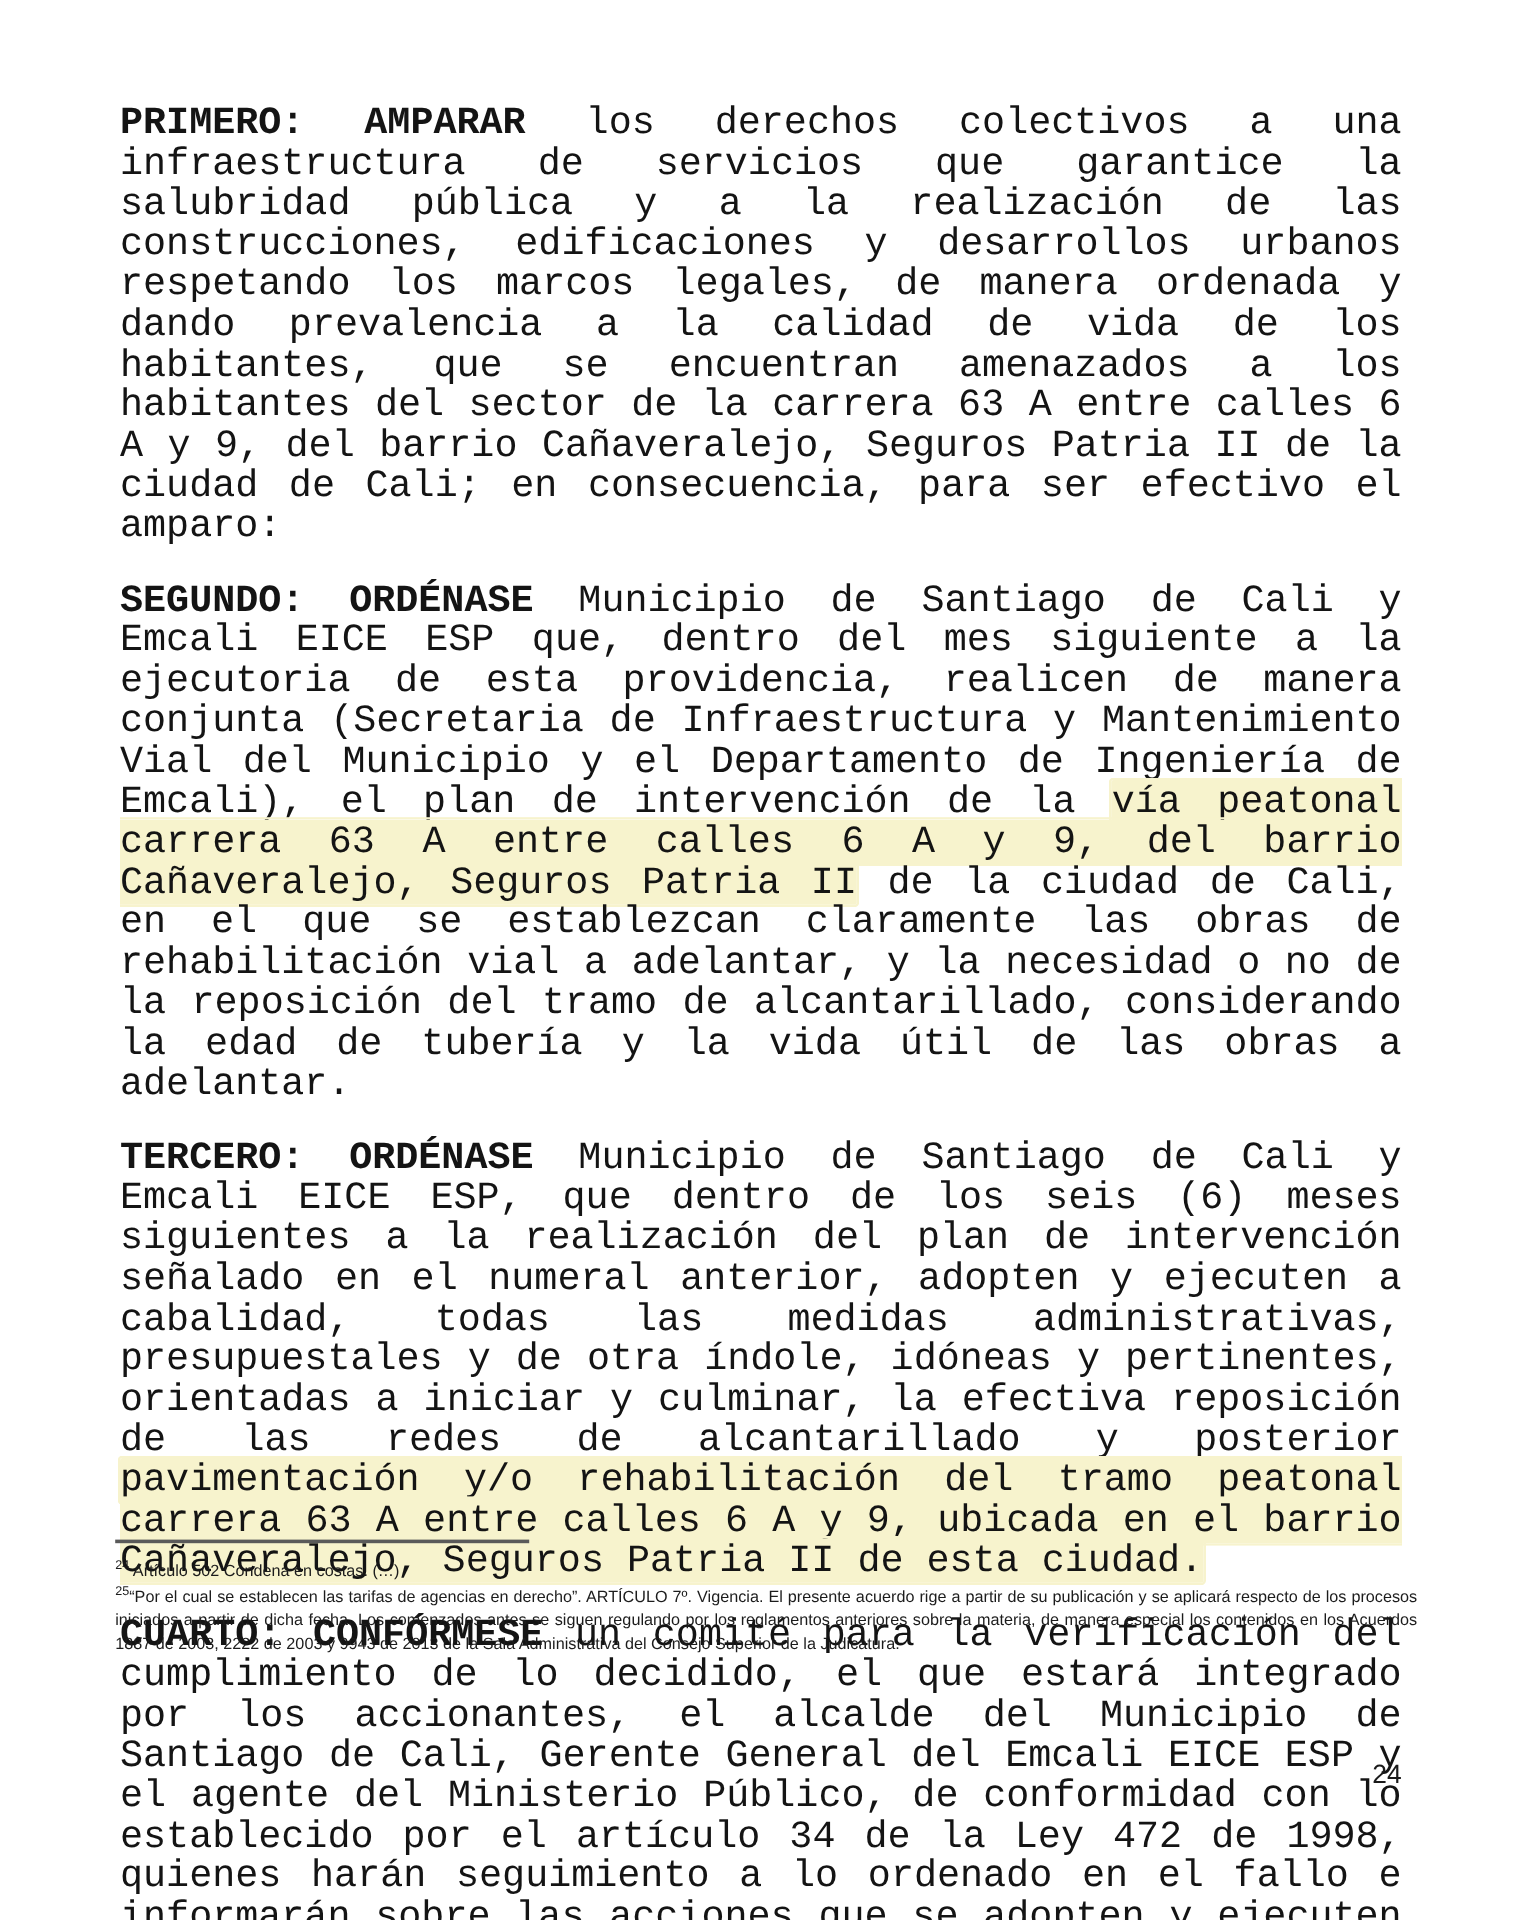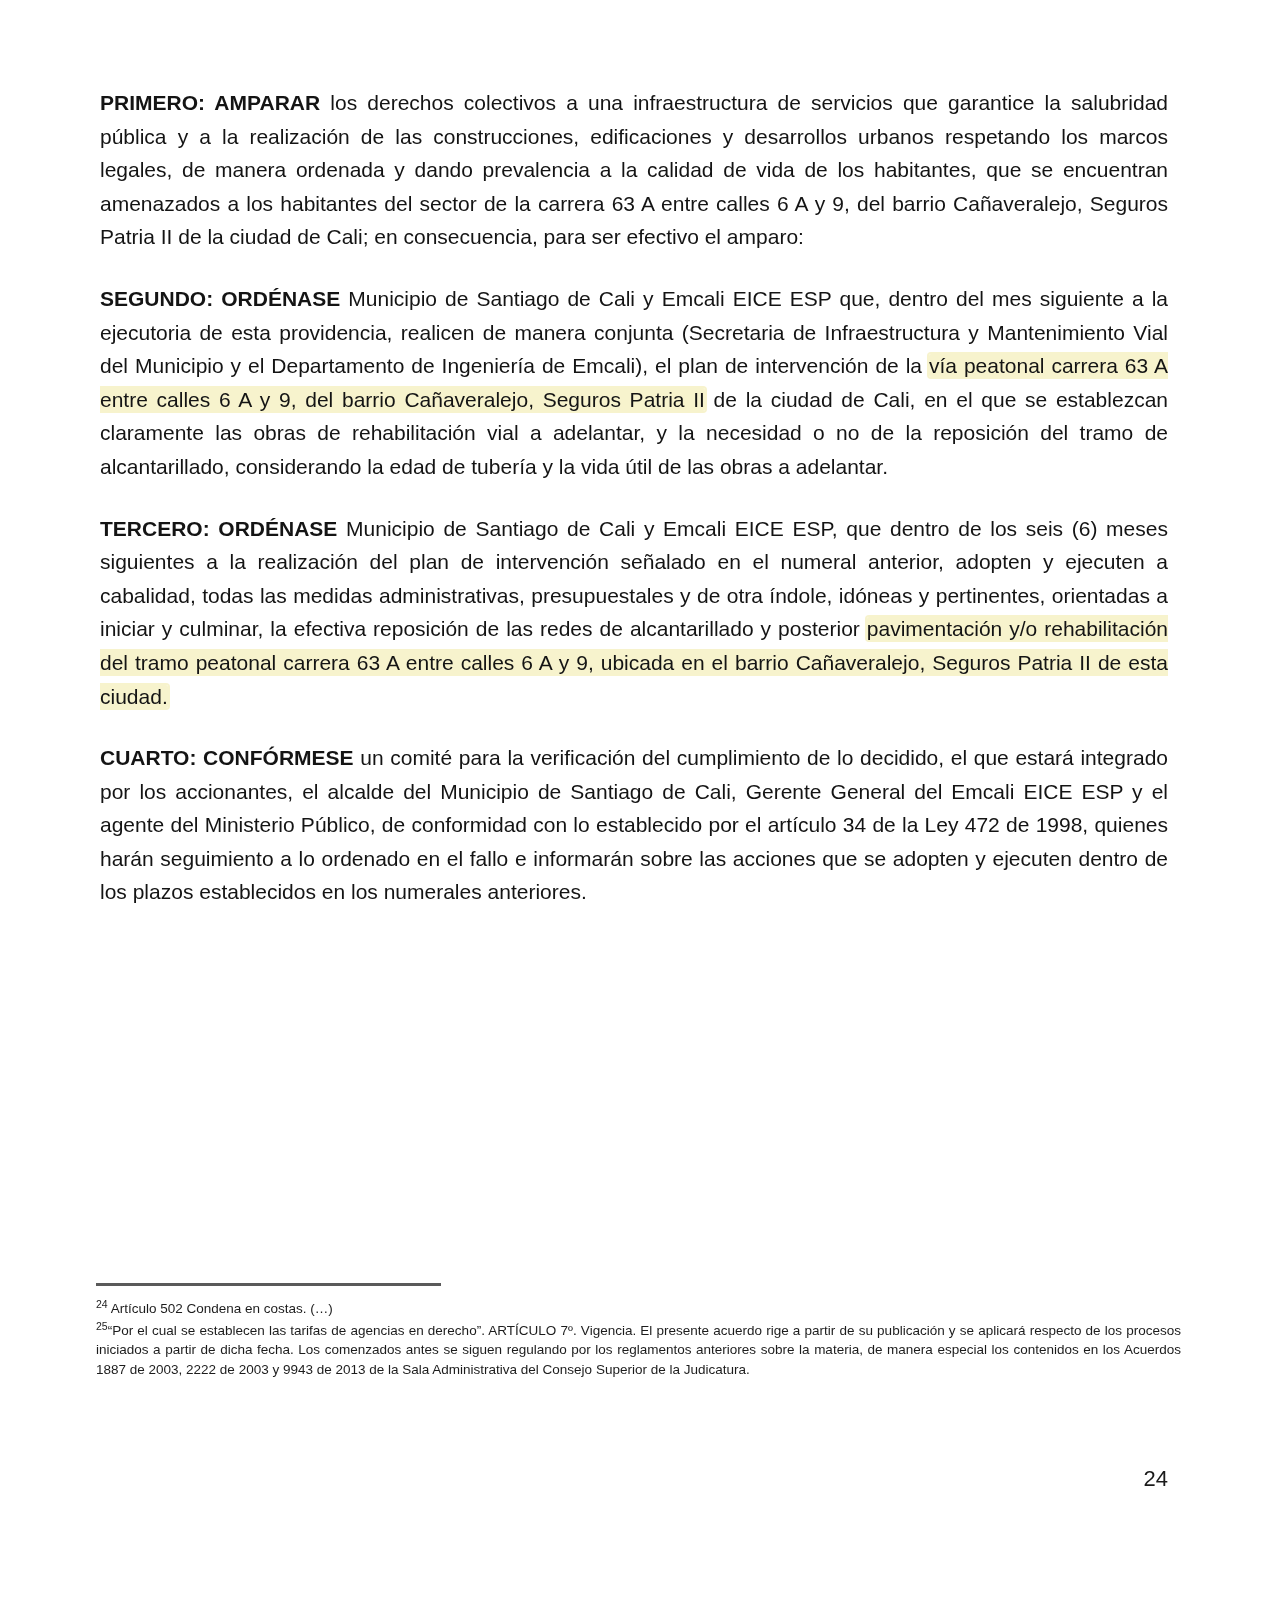--- a/index.html
+++ b/index.html
@@ -31,27 +31,28 @@
   }
   .doc-title {
     text-align: center;
     font-weight: bold;
     font-size: 25px;
     letter-spacing: 0.5px;
     margin: 0 0 44px 0;
     color: #0d0d0d;
   }
   .para {
-    font-size: 21px;
+    font-size: 32px;
     line-height: 33.6px;
     text-align: justify;
     text-justify: inter-word;
     margin: 0 0 28px 0;
     color: #141414;
     hyphens: none;
+    font-family: Liberation Mono, monospace;
   }
   .para.last { margin-bottom: 0; }
   .lead {
     font-weight: bold;
   }
   .hl {
     background-color: #f7f3cd;
     box-shadow: 0 0 0 2px #f7f3cd;
     border-radius: 2px;
   }

